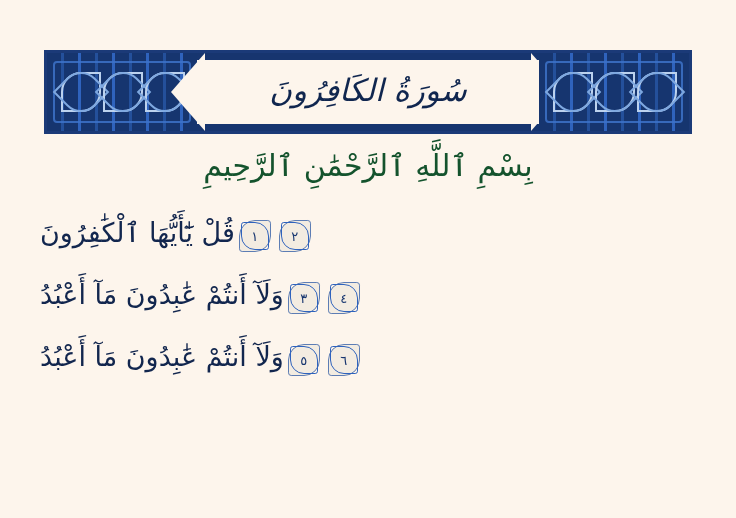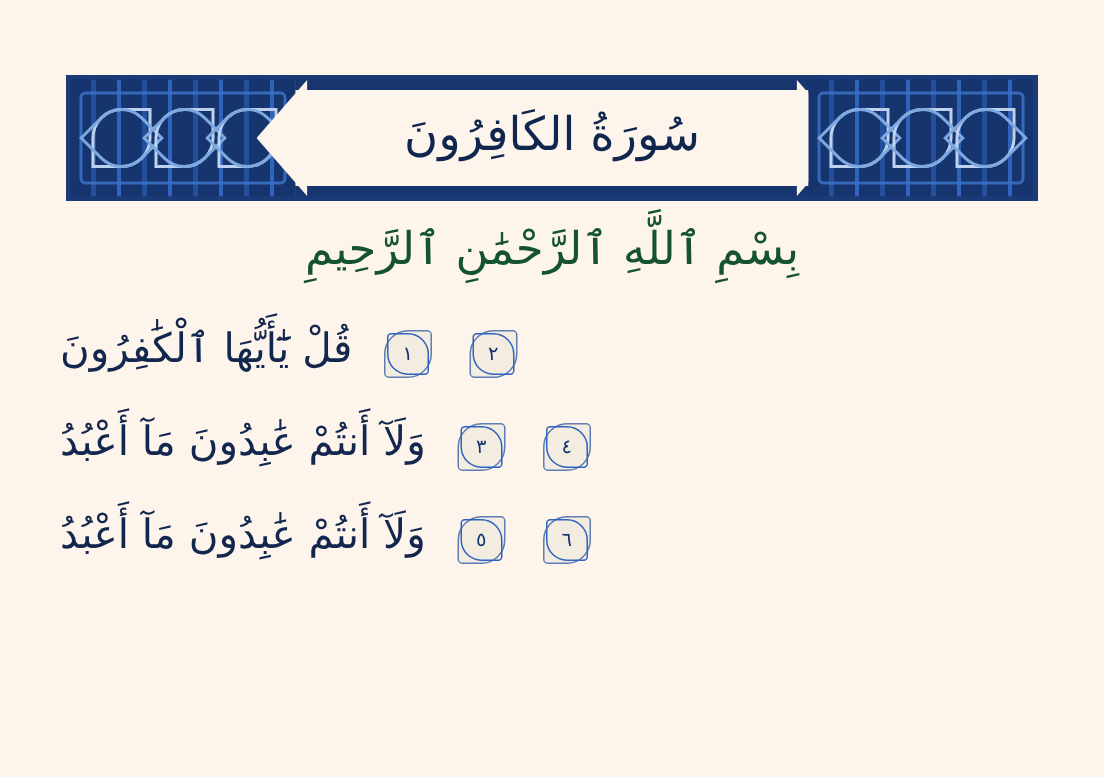--- a/index.html
+++ b/index.html
@@ -110,20 +110,21 @@
   .surah-title {
     position: relative;
     z-index: 3;
     font-family: "DejaVu Sans", sans-serif;
     font-size: 31px;
     color: #10264f;
     direction: rtl;
     white-space: nowrap;
     line-height: 1;
     padding-bottom: 4px;
+    font-style: italic;
   }
 
   
   .basmala {
     position: absolute;
     top: 148px;
     left: 0;
     width: 736px;
     text-align: center;
     direction: rtl;
@@ -139,21 +140,21 @@
     left: 40px;
     width: 656px;
   }
   .verse-line {
     display: flex;
     flex-direction: row-reverse;
     align-items: center;
     justify-content: flex-start;
     direction: rtl;
     height: 62px;
-    gap: 17px;
+    gap: 0;
     color: #12264e;
     text-align: center;
   }
   .ayah-text {
     font-size: 27px;
     font-family: "DejaVu Sans", sans-serif;
     white-space: nowrap;
     line-height: 1.1;
     padding-bottom: 6px;
   }

